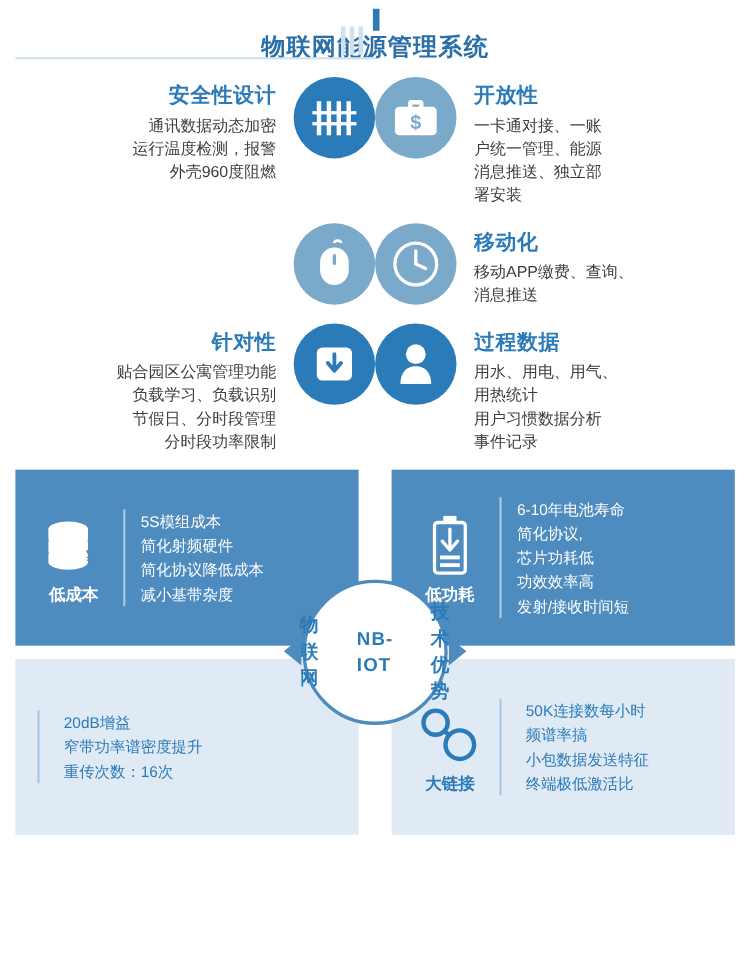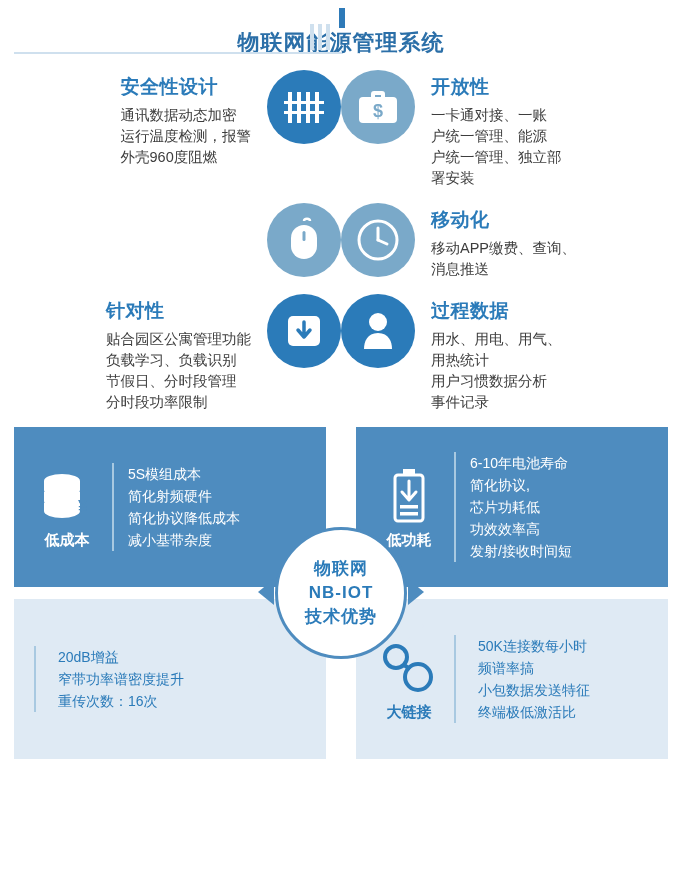--- a/index.html
+++ b/index.html
@@ -70,21 +70,21 @@
   }
   .fcell {
     width: 50%;
     display: flex;
     align-items: flex-start;
   }
   .fcell.left  { justify-content: flex-end; }
   .fcell.right { justify-content: flex-start; }
 
   .ftext { padding-top: 4px; }
-  .ftext.r-align { text-align: left; }
+  .ftext.r-align { text-align: right; }
   .ftext.l-align { text-align: left; }
 
   .ftitle {
     font-size: 19px;
     font-weight: bold;
     color: #2b7bb9;
     margin-bottom: 5px;
     letter-spacing: 0.5px;
   }
   .fline {
@@ -161,24 +161,25 @@
     position: absolute;
     left: 50%;
     top: 166px;
     transform: translate(-50%, -50%);
     width: 132px;
     height: 132px;
     border-radius: 50%;
     background: #ffffff;
     border: 3px solid #4e8cbf;
     display: flex;
-    flex-direction: column;
+    flex-direction: row;
     align-items: center;
     justify-content: center;
     z-index: 5;
+    gap: 34px;
   }
   .hub div {
     font-size: 17px;
     font-weight: bold;
     color: #2b7bb9;
     line-height: 24px;
     letter-spacing: 1px;
   }
   .arrow {
     position: absolute;
@@ -230,21 +231,21 @@
         <svg width="46" height="42" viewBox="0 0 46 42">
           <path d="M16 8 a3 3 0 0 1 3 -3 h8 a3 3 0 0 1 3 3 v4 h-4 v-3 h-6 v3 h-4 z" fill="#fff"></path>
           <rect x="4" y="11" width="38" height="26" rx="4" fill="#fff"></rect>
           <text x="23" y="31" font-size="18" font-weight="bold" text-anchor="middle" fill="#7aa9c9" font-family="Liberation Sans, sans-serif">$</text>
         </svg>
       </div>
       <div class="ftext l-align">
         <div class="ftitle">开放性</div>
         <div class="fline">一卡通对接、一账</div>
         <div class="fline">户统一管理、能源</div>
-        <div class="fline">户统一管理、独立部</div>
+        <div class="fline">消息推送、独立部</div>
         <div class="fline">署安装</div>
       </div>
     </div>
   </div>
 
   <div class="frow">
     <div class="fcell left">
       <div class="circle light ml">
         <svg width="34" height="46" viewBox="0 0 34 46">
           <path d="M17 4 c0 -3 6 -3 6 0" stroke="#fff" stroke-width="2.5" fill="none"></path>

